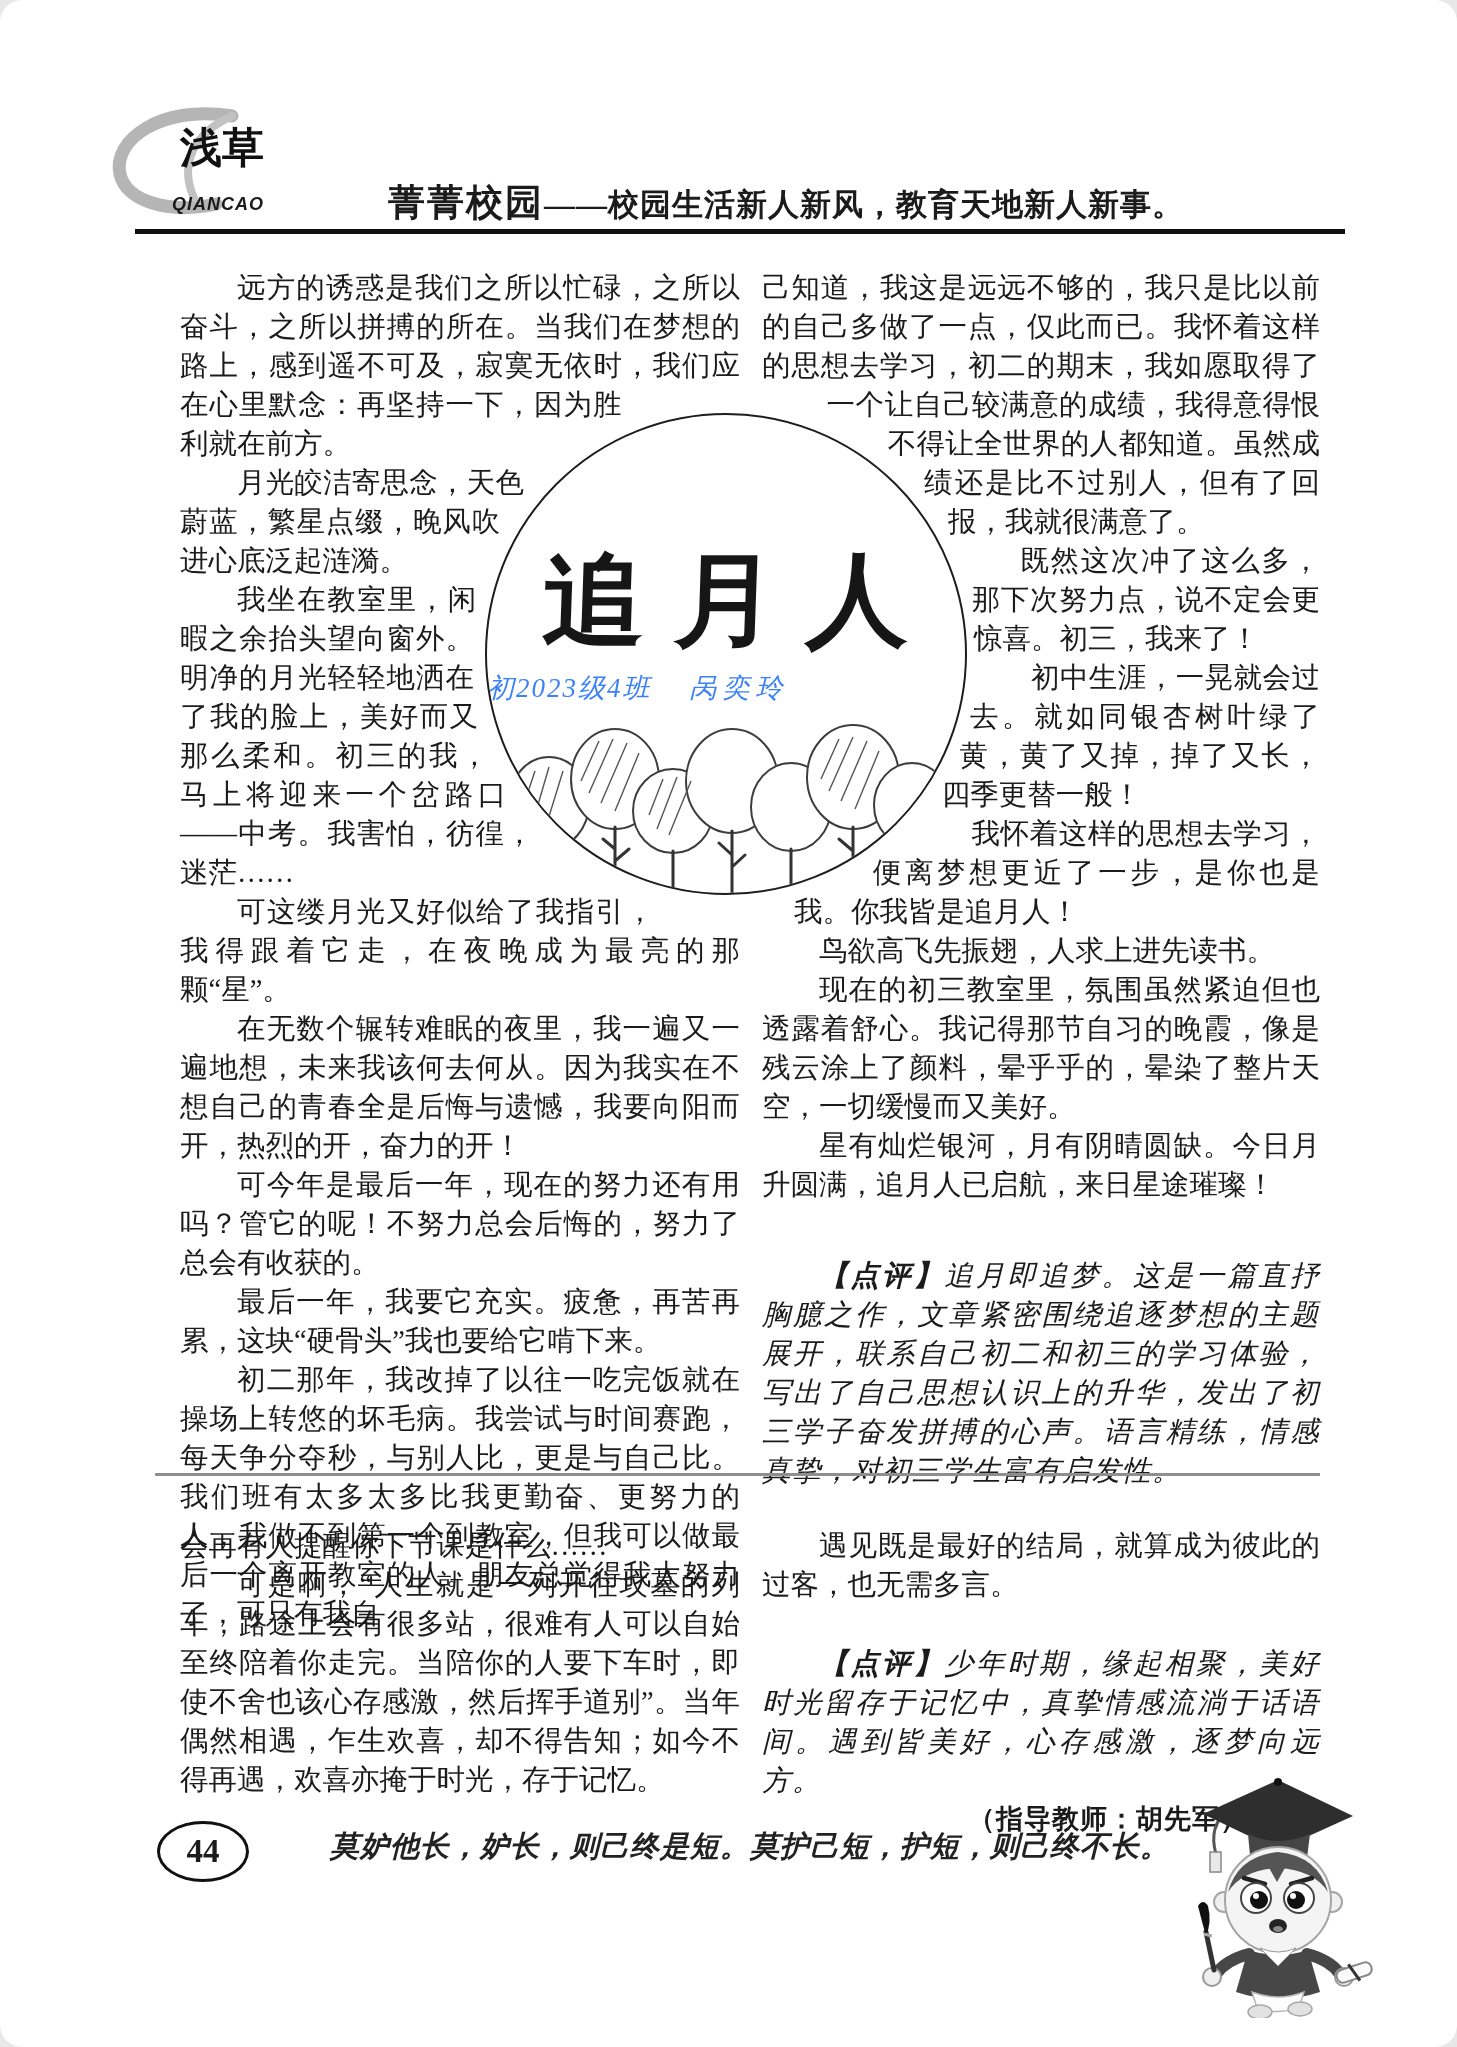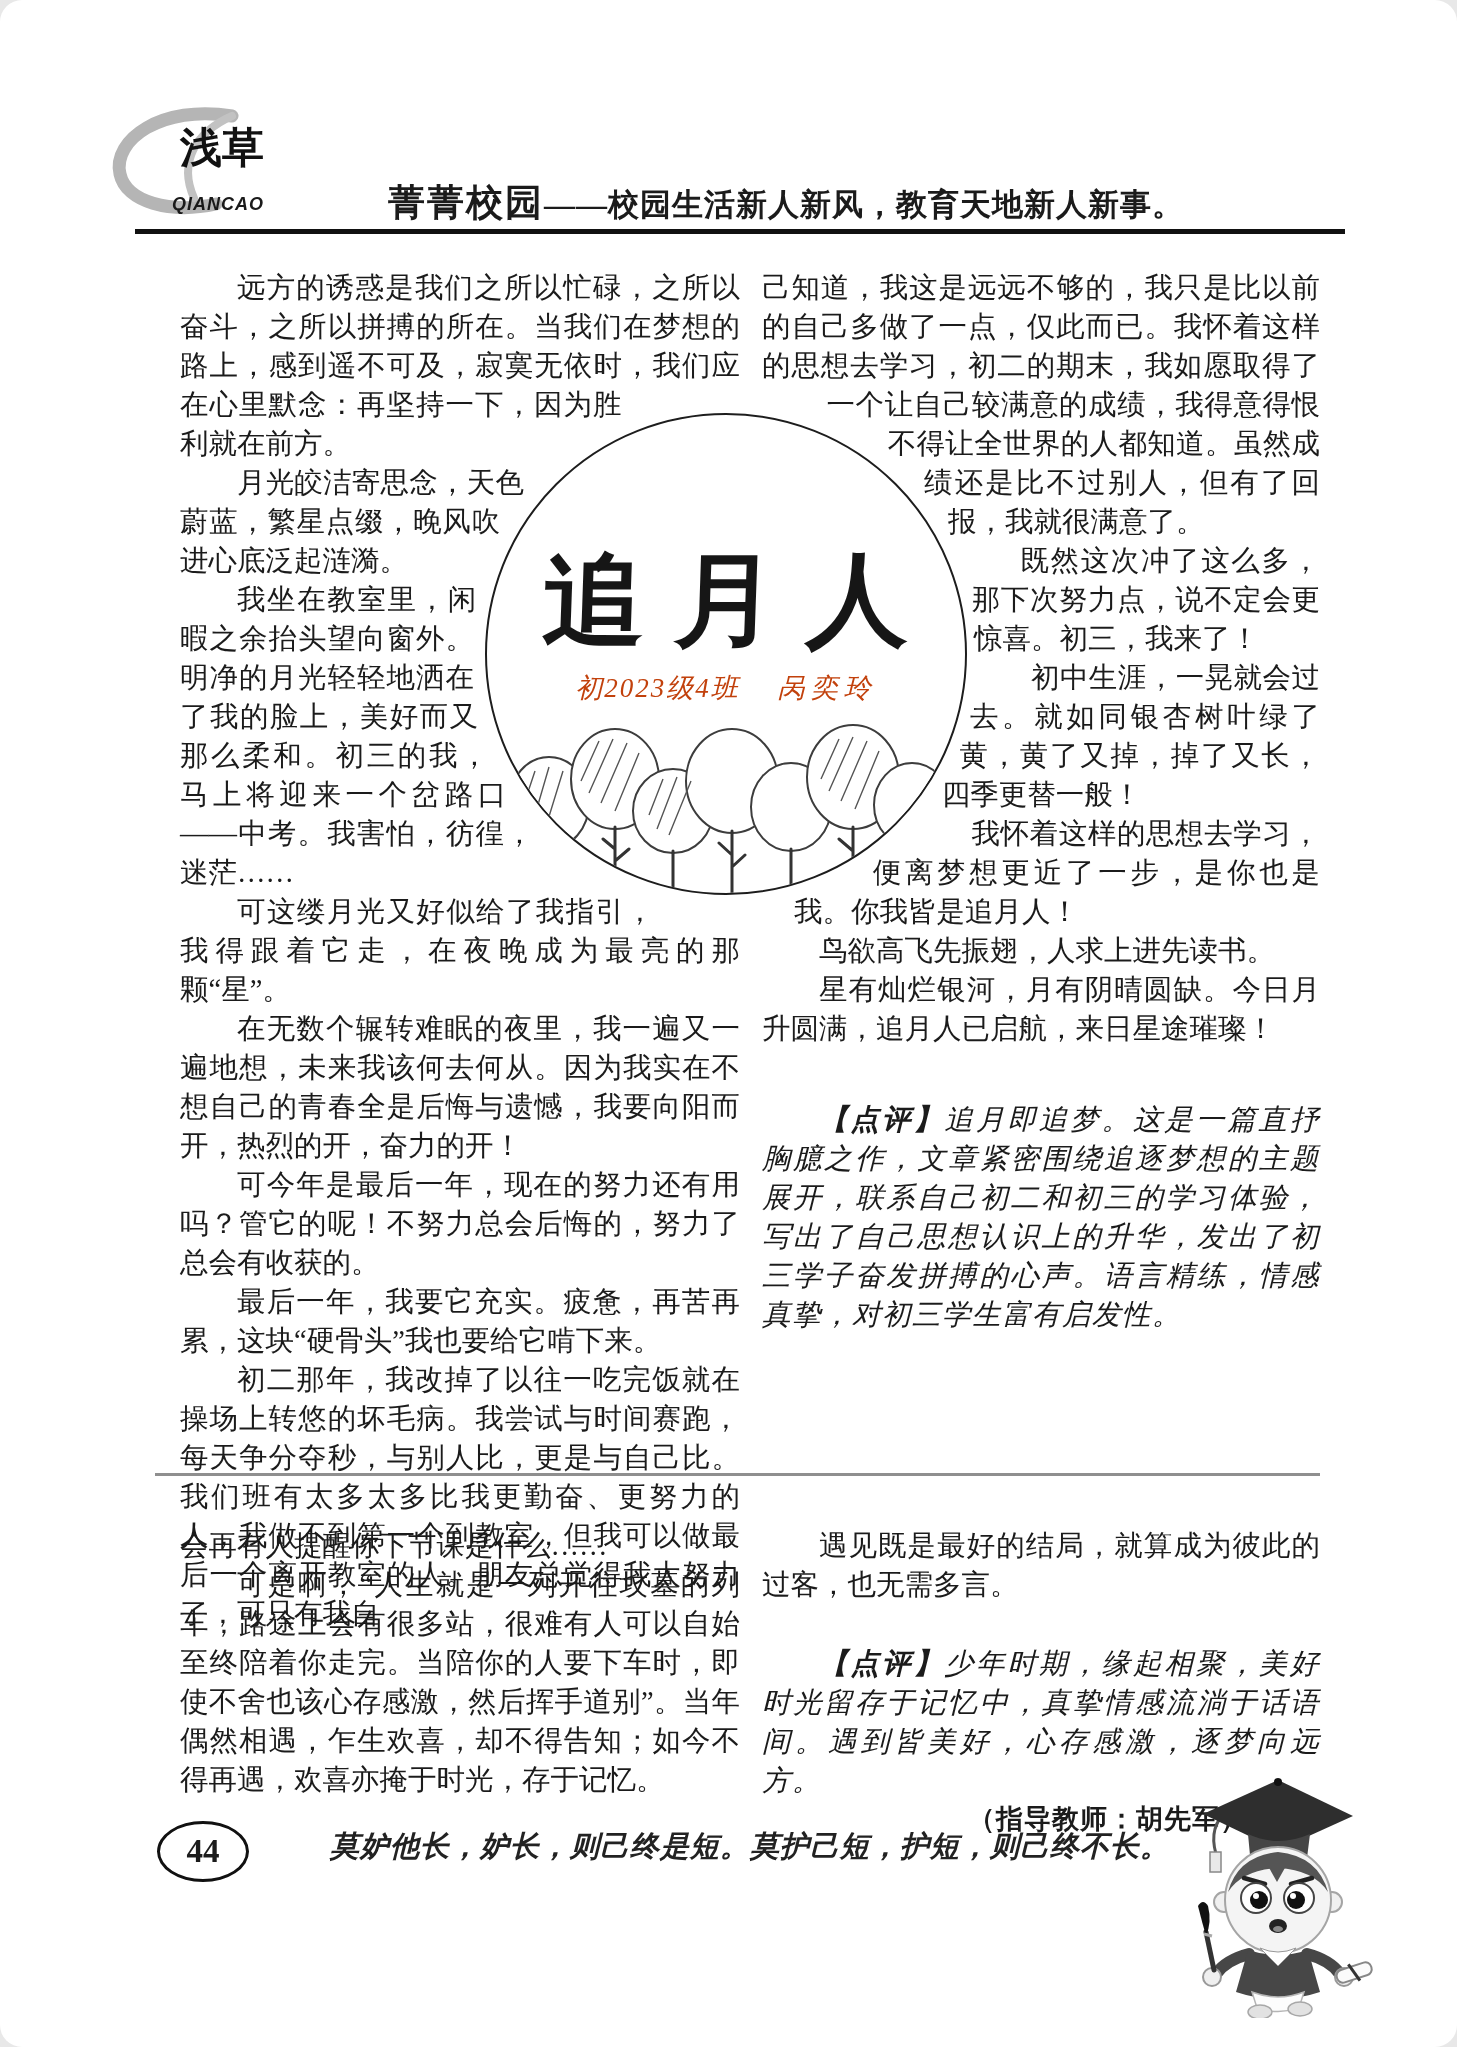--- a/index.html
+++ b/index.html
@@ -27,21 +27,21 @@
   .title-circle{
     position:absolute;left:485px;top:413px;width:478px;height:478px;
     border:2px solid #1d1d1d;border-radius:50%;background:#fff;z-index:3;overflow:hidden;
   }
   .article-title{
     position:absolute;left:0;top:118px;width:100%;text-align:center;
     font-size:102px;font-weight:900;letter-spacing:30px;text-indent:30px;
     font-family:"Liberation Serif","DejaVu Serif",serif;color:#161616;
     transform:skewX(-2deg);
   }
-  .byline{position:absolute;left:0;top:255px;width:100%;text-align:center;font-size:27px;font-style:italic;letter-spacing:2px;color:#c2410c;}
+  .byline{position:absolute;left:0;top:255px;width:100%;font-size:27px;font-style:italic;letter-spacing:2px;color:#3b82f6;}
   .byline .byline-author{margin-left:38px;letter-spacing:6px;}
   .trees{position:absolute;left:0;bottom:-4px;width:100%;height:178px;}
   
   .comment{font-style:italic;letter-spacing:1.5px;}
   .comment .cm-label{font-weight:900;font-style:italic;}
   .teacher{font-style:normal;font-weight:700;font-family:"Liberation Sans","DejaVu Sans",sans-serif;font-size:27px;letter-spacing:1px;}
   .teacher-inline{float:right;margin-right:62px;}
   .teacher-line{text-align:right;padding-right:72px;margin-top:6px;}
   .gap-before-comment1{margin-top:52px !important;}
   .gap-before-comment2{margin-top:40px !important;}
@@ -91,20 +91,21 @@
     <p class="indent">初二那年，我改掉了以往一吃完饭就在操场上转悠的坏毛病。我尝试与时间赛跑，每天争分夺秒，与别人比，更是与自己比。我们班有太多太多比我更勤奋、更努力的人，我做不到第一个到教室，但我可以做最后一个离开教室的人。朋友总觉得我太努力了，可只有我自</p>
   </div>
 
   <div class="col col-right">
     <div class="wrap-left"></div>
     <p class="noindent">己知道，我这是远远不够的，我只是比以前的自己多做了一点，仅此而已。我怀着这样的思想去学习，初二的期末，我如愿取得了一个让自己较满意的成绩，我得意得恨不得让全世界的人都知道。虽然成绩还是比不过别人，但有了回报，我就很满意了。</p>
     <p class="indent">既然这次冲了这么多，那下次努力点，说不定会更惊喜。初三，我来了！</p>
     <p class="indent">初中生涯，一晃就会过去。就如同银杏树叶绿了黄，黄了又掉，掉了又长，四季更替一般！</p>
     <p class="indent">我怀着这样的思想去学习，便离梦想更近了一步，是你也是我。你我皆是追月人！</p>
     <p class="indent">鸟欲高飞先振翅，人求上进先读书。</p>
+    <p class="indent">现在的初三教室里，氛围虽然紧迫但也透露着舒心。我记得那节自习的晚霞，像是残云涂上了颜料，晕乎乎的，晕染了整片天空，一切缓慢而又美好。</p>
     <p class="indent">星有灿烂银河，月有阴晴圆缺。今日月升圆满，追月人已启航，来日星途璀璨！</p>
     <p class="indent comment gap-before-comment1"><span class="cm-label">【点评】</span><span>追月即追梦。这是一篇直抒胸臆之作，文章紧密围绕追逐梦想的主题展开，联系自己初二和初三的学习体验，写出了自己思想认识上的升华，发出了初三学子奋发拼搏的心声。语言精练，情感真挚，对初三学生富有启发性。</span></p>
   </div>
 
   <div class="title-circle">
     <div class="article-title">追月人</div>
     <div class="byline"><span>初2023级4班</span><span class="byline-author">呙奕玲</span></div>
     <svg class="trees" viewBox="0 0 478 178">
       <g fill="#ffffff" stroke="#3d3d3d" stroke-width="2">
         <ellipse cx="62" cy="84" rx="40" ry="46"></ellipse>

